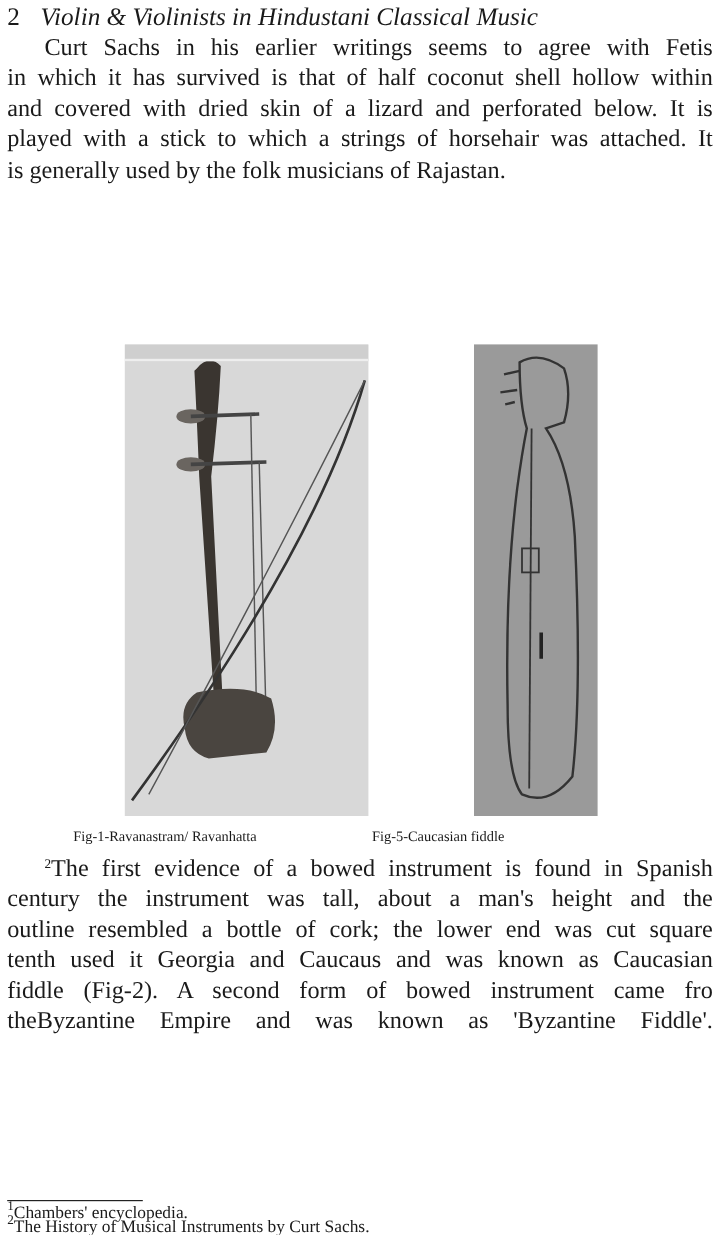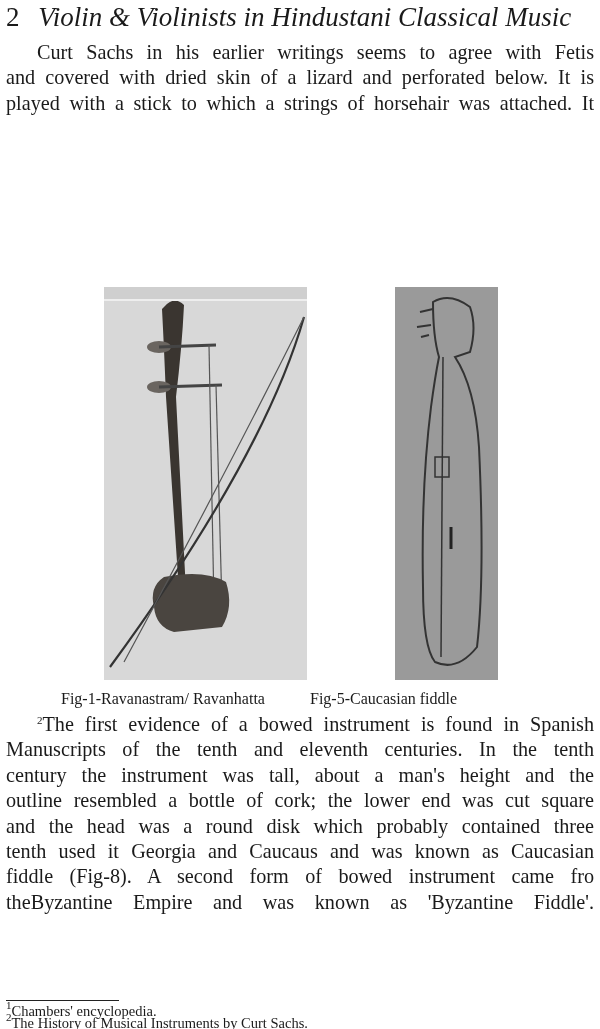--- a/index.html
+++ b/index.html
@@ -1,52 +1,54 @@
 <!DOCTYPE html>
 <html><head>
 <meta charset="utf-8">
 <style>
   html, body { margin: 0; padding: 0; background: #ffffff; }
   body { width: 600px; height: 1029px; position: relative; overflow: hidden;
          font-family: "Liberation Serif", "DejaVu Serif", serif; color: #1a1a1a; }
-  .header { position: absolute; left: 6px; top: 2px; font-size: 27px; white-space: nowrap; }
+  .header { position: absolute; left: 6px; top: 2px; font-size: 21px; white-space: nowrap; }
   .header .pnum { font-style: normal; margin-right: 12px; }
   .header .title { font-style: italic; }
   .para { position: absolute; left: 6px; width: 588px; font-size: 20.2px; line-height: 25.4px;
           text-align: justify; margin: 0; }
   .para .line { display: block; text-align: justify; text-align-last: justify; white-space: nowrap; }
   .para .line.last { text-align-last: left; }
   .indent { display: inline-block; width: 31px; }
   sup { font-size: 11px; vertical-align: 7px; line-height: 0; }
-  #p1 { top: 40px; }
+  #p1 { top: 28px; }
   #p2 { top: 712px; }
   .fig { position: absolute; overflow: hidden; }
   #fig1 { left: 104px; top: 287px; width: 203px; height: 393px; background: #d8d8d8; }
   #fig1 .band { position: absolute; left:0; top:0; width:100%; height:12px; background:#cfcfcf; border-bottom:2px solid #eee; }
   #fig2 { left: 395px; top: 287px; width: 103px; height: 393px; background: #9a9a9a; }
-  .caption { position: absolute; top: 690px; font-size: 16px; white-space: nowrap; }
+  .caption { position: absolute; top: 690px; font-size: 12px; white-space: nowrap; }
   #cap1 { left: 61px; }
   #cap2 { left: 310px; }
   .fn-rule { position: absolute; left: 6px; top: 1000px; width: 113px; height: 1px; background: #222; }
   .fn { position: absolute; left: 6px; font-size: 14.5px; white-space: nowrap; }
   #fn1 { top: 1003px; text-align: right; }
   #fn2 { top: 1015px; }
 </style>
 </head>
 <body>
 
 <div class="header">
   <span class="pnum">2</span>
   <span class="title">Violin &amp; Violinists in Hindustani Classical Music</span>
 </div>
 
 <div class="para" id="p1">
   <span class="line"><span class="indent"></span><span>Curt Sachs in his earlier writings seems to agree with Fetis</span></span>
+  <span class="line">in which it has survived is that of half coconut shell hollow within</span>
   <span class="line">and covered with dried skin of a lizard and perforated below. It is</span>
   <span class="line">played with a stick to which a strings of horsehair was attached. It</span>
+  <span class="line last">is generally used by the folk musicians of Rajastan.</span>
 </div>
 
 <div class="fig" id="fig1">
   <div class="band"></div>
   <svg width="203" height="393" viewBox="0 0 203 393">
     <path d="M60 20 Q70 8 80 18 Q78 60 72 110 L82 305 L75 305 L62 110 Q60 60 58 22 Z" fill="#3a3530"></path>
     <ellipse cx="55" cy="60" rx="12" ry="6" fill="#6a6560"></ellipse>
     <ellipse cx="55" cy="100" rx="12" ry="6" fill="#6a6560"></ellipse>
     <line x1="55" y1="60" x2="112" y2="58" stroke="#444" stroke-width="3"></line>
     <line x1="55" y1="100" x2="118" y2="98" stroke="#444" stroke-width="3"></line>
@@ -66,24 +68,22 @@
     <line x1="56" y1="240" x2="56" y2="262" stroke="#222" stroke-width="3"></line>
     <rect x="40" y="170" width="14" height="20" fill="none" stroke="#333" stroke-width="1.5"></rect>
   </svg>
 </div>
 
 <div class="caption" id="cap1">Fig-1-Ravanastram/ Ravanhatta</div>
 <div class="caption" id="cap2">Fig-5-Caucasian fiddle</div>
 
 <div class="para" id="p2">
   <span class="line"><span class="indent"></span><sup>2</sup><span>The first evidence of a bowed instrument is found in Spanish</span></span>
-  <span class="line">Manuscripts of the tenth and eleventh centuries. In the tenth</span>
   <span class="line">century the instrument was tall, about a man's height and the</span>
   <span class="line">outline resembled a bottle of cork; the lower end was cut square</span>
-  <span class="line">and the head was a round disk which probably contained three</span>
   <span class="line">tenth used it Georgia and Caucaus and was known as Caucasian</span>
-  <span class="line">fiddle (Fig-8). A second form of bowed instrument came fro</span>
+  <span class="line">fiddle (Fig-2). A second form of bowed instrument came fro</span>
   <span class="line">theByzantine Empire and was known as 'Byzantine Fiddle'.</span>
 </div>
 
 <div class="fn-rule"></div>
 <div class="fn" id="fn1"><sup>1</sup><span>Chambers' encyclopedia.</span></div>
 <div class="fn" id="fn2"><sup>2</sup><span>The History of Musical Instruments by Curt Sachs.</span></div>
 
 </body></html>

